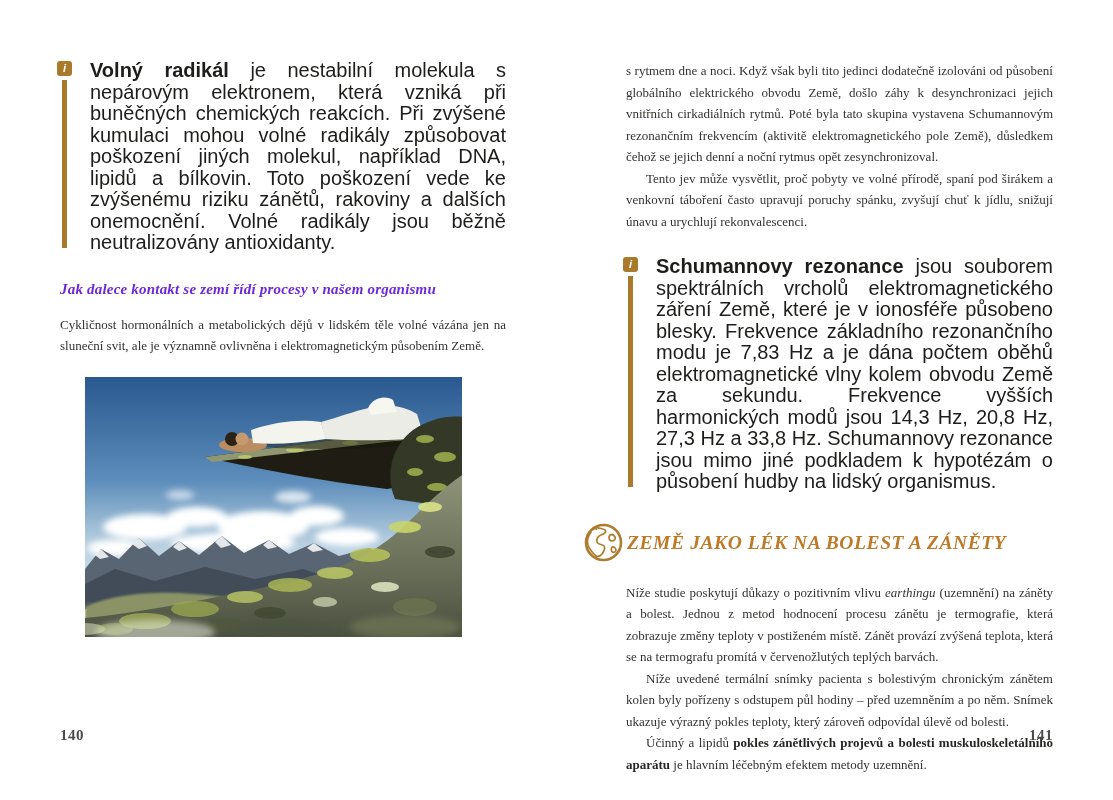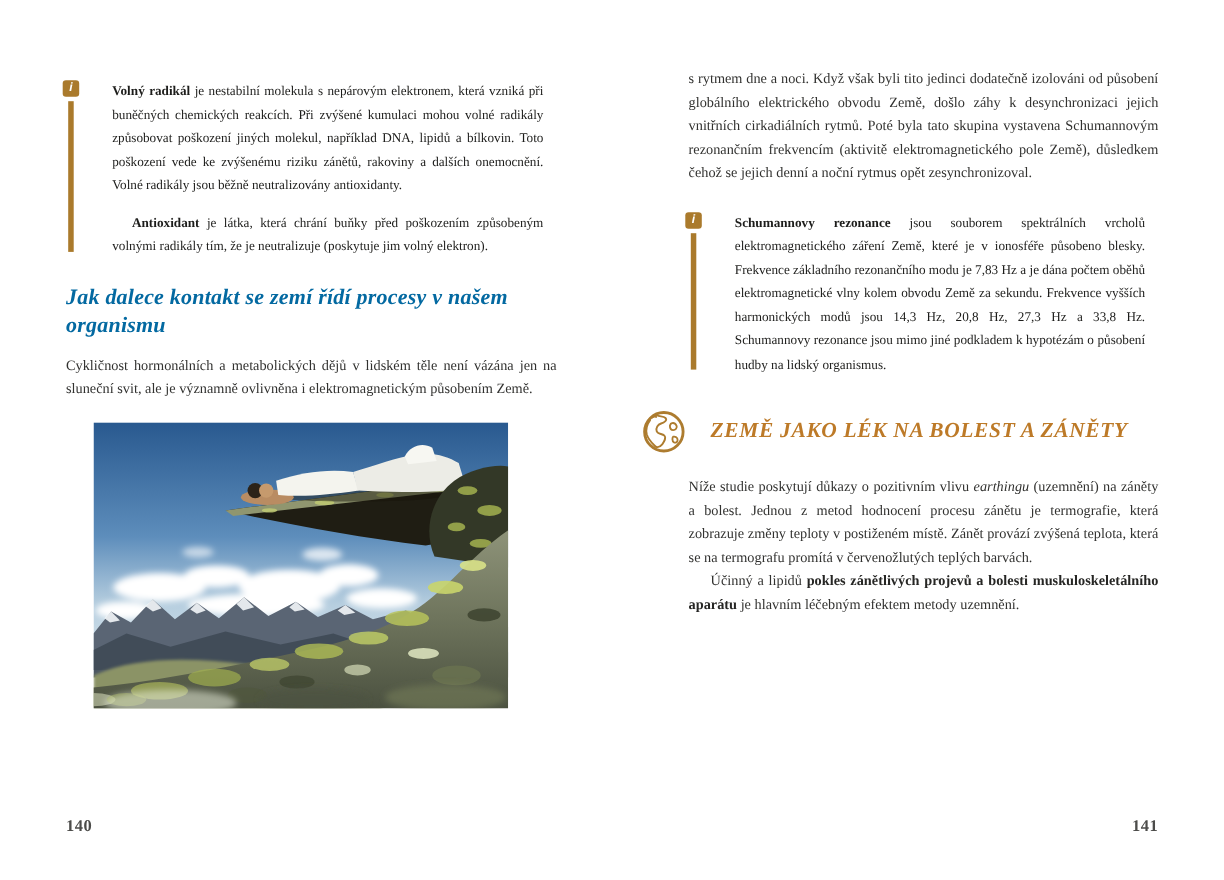--- a/index.html
+++ b/index.html
@@ -19,34 +19,34 @@
   .infobox-marker{position:absolute;left:-3px;top:1px;bottom:6px;width:15px;}
   .marker-square{
     width:15px;height:15px;border-radius:3px;background:#aa7a2c;
     color:#fff;font-family:"Liberation Sans",sans-serif;font-weight:bold;
     font-size:11px;line-height:15px;text-align:center;font-style:italic;
   }
   .marker-bar{
     position:absolute;top:19px;bottom:0;left:5px;width:5px;background:#aa7a2c;
   }
   .infobox p{
-    margin:12px;font-family:Liberation Serif, serif;
-    font-size:12px;line-height:21.5px;color:#1d1d1b;text-align:justify;
+    margin:0;font-family:Liberation Sans, sans-serif;
+    font-size:20px;line-height:21.5px;color:#1d1d1b;text-align:justify;
   }
   .infobox p.indent{text-indent:18px;}
   .infobox b{font-weight:bold;}
 
   
   .subheading{
     margin:22px 0 0 0;
     font-family:"Liberation Serif",serif;font-style:italic;font-weight:bold;
-    font-size:20px;line-height:26px;color:#0369a1;letter-spacing:0.2px;
+    font-size:15px;line-height:26px;color:#6d28d9;letter-spacing:0.2px;
   }
   .chapter-heading-row{
-    display:flex;align-items:center;gap:22px;
+    display:flex;align-items:center;gap:3px;
     margin:26px 0 0 -43px;
   }
   .chapter-heading{
     font-family:"Liberation Serif",serif;font-style:italic;font-weight:bold;
     font-size:19.5px;color:#bd7a28;letter-spacing:0.6px;white-space:nowrap;
   }
 
   
   .bodytext{margin:0;font-size:13px;line-height:21.5px;color:#323230;text-align:justify;}
   .bodytext.first{margin-top:12px;}
@@ -54,46 +54,45 @@
   .bodytext b{font-weight:bold;color:#262624;}
   .bodytext i{font-style:italic;font-family:Liberation Serif, serif;}
   .mt-box{margin-top:24px;}
   .mt-body{margin-top:15px;}
 
   
   .photo{margin:20px 0 0 25px;width:377px;height:260px;display:block;}
 
   
   .pagenum{
-    position:absolute;bottom:40px;
+    position:absolute;bottom:56px;
     font-family:"Liberation Serif",serif;font-weight:bold;
     font-size:15px;color:#4c4c4a;letter-spacing:0.5px;
   }
   .pagenum-left{left:60px;}
   .pagenum-right{right:60px;margin-left:28px;}
 </style>
 </head>
 <body>
 
 <div class="spread">
 
   <div class="col col-left">
 
     <div class="infobox">
       <div class="infobox-marker">
         <div class="marker-square">i</div>
         <div class="marker-bar"></div>
       </div>
       <p><b>Volný radikál</b><span> je nestabilní molekula s nepárovým elektronem, která vzniká při buněčných chemických reakcích. Při zvýšené kumulaci mohou volné radikály způsobovat poškození jiných molekul, například DNA, lipidů a bílkovin. Toto poškození vede ke zvýšenému riziku zánětů, rakoviny a dalších onemocnění. Volné radikály jsou běžně neutralizovány antioxidanty.</span></p>
-      <p class="indent"><b>Antioxidant</b><span> je látka, která chrání buňky před poškozením způsobeným volnými radikály tím, že je neutralizuje (poskytuje jim volný elektron).</span></p>
     </div>
 
     <h2 class="subheading">Jak dalece kontakt se zemí řídí procesy v našem organismu</h2>
 
-    <p class="bodytext first">Cykličnost hormonálních a metabolických dějů v lidském těle není vázána jen na sluneční svit, ale je významně ovlivněna i elektromagnetickým působením Země.</p>
+    <p class="bodytext first">Cykličnost hormonálních a metabolických dějů v lidském těle volné vázána jen na sluneční svit, ale je významně ovlivněna i elektromagnetickým působením Země.</p>
 
     <svg class="photo" viewBox="0 0 377 260" role="img" aria-label="Osoba v bílém oblečení ležící na skalním výběžku nad horským údolím s zasněženými vrcholy">
       <defs>
         <linearGradient id="sky" x1="0" y1="0" x2="0" y2="1">
           <stop offset="0" stop-color="#29598f"></stop>
           <stop offset="0.45" stop-color="#5d8dbb"></stop>
           <stop offset="0.72" stop-color="#b6cedf"></stop>
           <stop offset="1" stop-color="#dde8ef"></stop>
         </linearGradient>
         <linearGradient id="bigrock" x1="0" y1="0" x2="0" y2="1">
@@ -186,20 +185,21 @@
         <ellipse cx="70" cy="255" rx="60" ry="12" fill="#e8ecd8" opacity="0.55"></ellipse>
         <ellipse cx="200" cy="252" rx="50" ry="10" fill="#4b5140" opacity="0.6"></ellipse>
         <ellipse cx="320" cy="250" rx="55" ry="12" fill="#757d58" opacity="0.6"></ellipse>
       </g>
     </svg>
   </div>
 
   <div class="col col-right">
 
     <p class="bodytext">s rytmem dne a noci. Když však byli tito jedinci dodatečně izolováni od působení globálního elektrického obvodu Země, došlo záhy k desynchronizaci jejich vnitřních cirkadiálních rytmů. Poté byla tato skupina vystavena Schumannovým rezonančním frekvencím (aktivitě elektromagnetického pole Země), důsledkem čehož se jejich denní a noční rytmus opět zesynchronizoval.</p>
+    <p class="bodytext indent">Tento jev může vysvětlit, proč pobyty ve volné přírodě, spaní pod širákem a venkovní táboření často upravují poruchy spánku, zvyšují chuť k jídlu, snižují únavu a urychlují rekonvalescenci.</p>
 
     <div class="infobox mt-box">
       <div class="infobox-marker">
         <div class="marker-square">i</div>
         <div class="marker-bar"></div>
       </div>
       <p><b>Schumannovy rezonance</b><span> jsou souborem spektrálních vrcholů elektromagnetického záření Země, které je v ionosféře působeno blesky. Frekvence základního rezonančního modu je 7,83 Hz a je dána počtem oběhů elektromagnetické vlny kolem obvodu Země za sekundu. Frekvence vyšších harmonických modů jsou 14,3 Hz, 20,8 Hz, 27,3 Hz a 33,8 Hz. Schumannovy rezonance jsou mimo jiné podkladem k hypotézám o působení hudby na lidský organismus.</span></p>
     </div>
 
     <div class="chapter-heading-row">
@@ -210,20 +210,21 @@
           <path stroke-width="1.7" d="M13,34 C10,31 6.5,28 5,23 C4,19 5,14 8,10"></path>
           <path stroke-width="1.7" d="M27,13 C29,12 31,13 32,15 C33,17 31,19 29,19 C27,19 26,17 26,15 Z"></path>
           <path stroke-width="1.7" d="M29,25 C31,24.5 33,26 33,28 C33,30 31,31 29.5,30 C28,29 28,26 29,25 Z"></path>
           <path stroke-width="1.7" d="M10,7.5 C11,6.8 12.5,6.5 13.5,7"></path>
         </g>
       </svg>
       <h1 class="chapter-heading">ZEMĚ JAKO LÉK NA BOLEST A ZÁNĚTY</h1>
     </div>
 
     <p class="bodytext mt-body"><span>Níže studie poskytují důkazy o pozitivním vlivu </span><i>earthingu</i><span> (uzemnění) na záněty a bolest. Jednou z metod hodnocení procesu zánětu je termografie, která zobrazuje změny teploty v postiženém místě. Zánět provází zvýšená teplota, která se na termografu promítá v červenožlutých teplých barvách.</span></p>
+    <p class="bodytext indent">Níže uvedené termální snímky pacienta s bolestivým chronickým zánětem kolen byly pořízeny s odstupem půl hodiny – před uzemněním a po něm. Snímek ukazuje výrazný pokles teploty, který zároveň odpovídal úlevě od bolesti.</p>
     <p class="bodytext indent"><span>Účinný a lipidů </span><b>pokles zánětlivých projevů a bolesti muskuloskeletálního aparátu</b><span> je hlavním léčebným efektem metody uzemnění.</span></p>
 
   </div>
 
   <div class="pagenum pagenum-left">140</div>
   <div class="pagenum pagenum-right">141</div>
 
 </div>
 
 </body></html>

